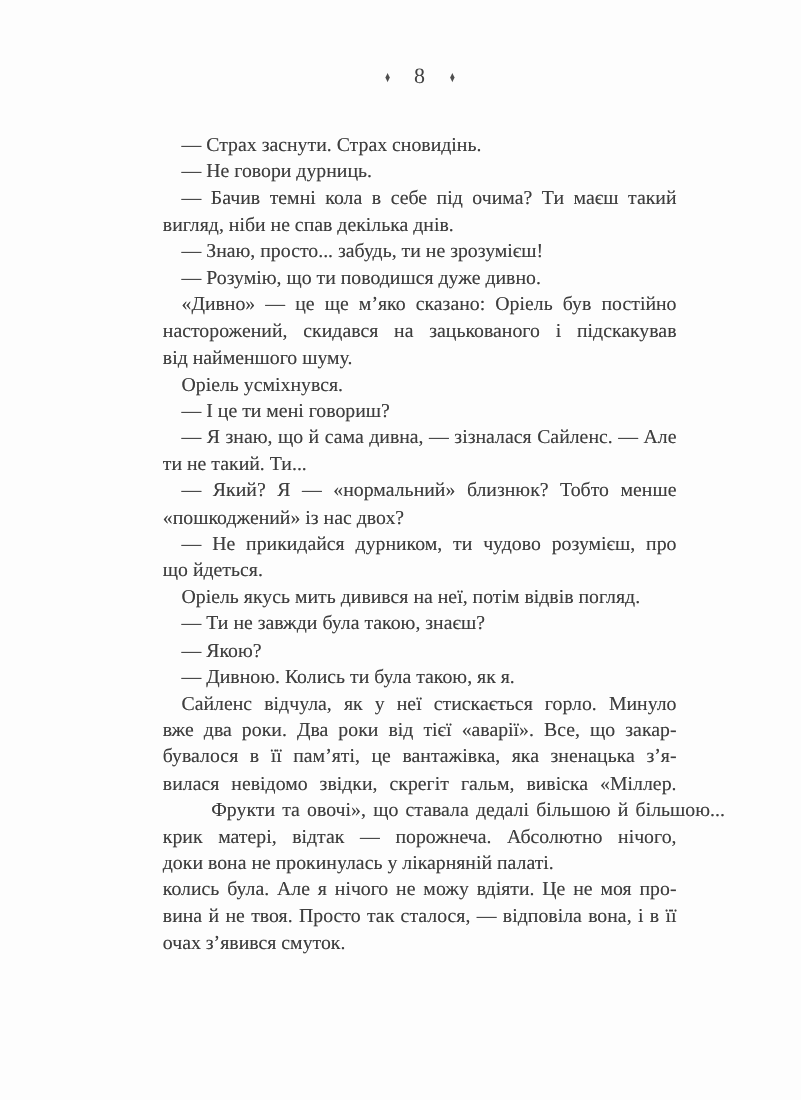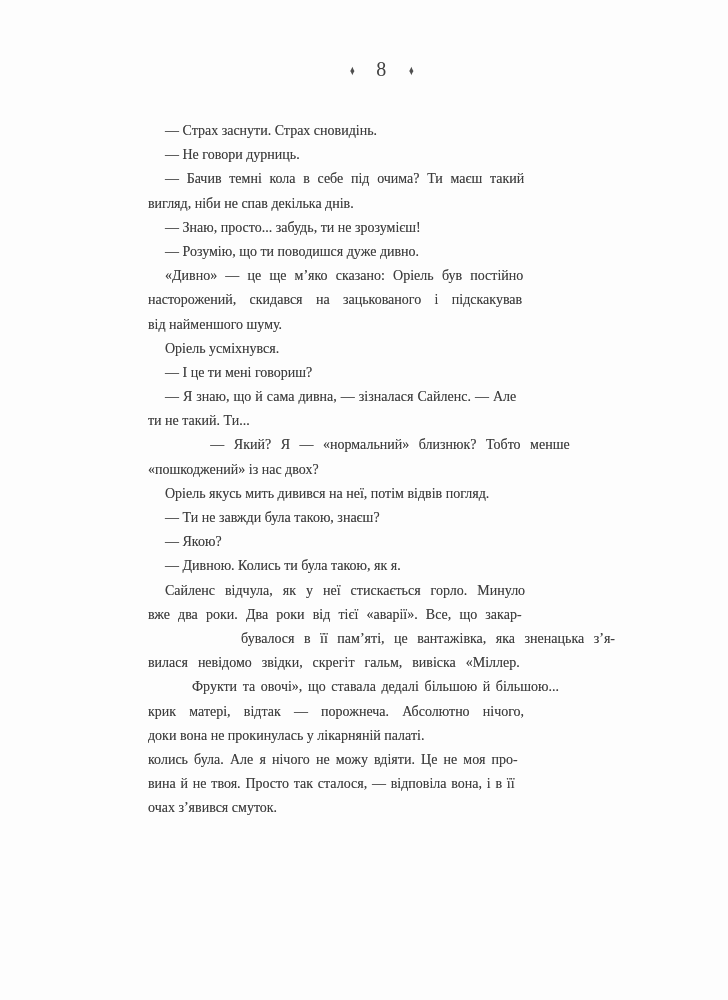--- a/index.html
+++ b/index.html
@@ -42,21 +42,21 @@
     color: #4f4f4f;
     transform: scaleX(.72) scaleY(1.05);
     vertical-align: 1px;
   }
   .text-block {
     position: absolute;
     left: 148px;
     top: 119px;
     width: 467px;
     color: #3e3e3e;
-    font-size: 14px;
+    font-size: 18px;
     text-shadow: 0 0 .5px rgba(62,62,62,.5);
   }
   .paragraph { margin: 0; }
   .pline {
     height: 24.2px;
     line-height: 24.2px;
     white-space: nowrap;
   }
   .pline.first { padding-left: 17px; }
 </style>
@@ -97,20 +97,24 @@
       </div>
       <div class="paragraph">
         <div class="pline first" style="word-spacing: 0.50142px;"><span class="ltext">— Я знаю, що й сама дивна, — зізналася Сайленс. — Але</span></div>
         <div class="pline last"><span class="ltext">ти не такий. Ти...</span></div>
       </div>
       <div class="paragraph">
         <div class="pline first" style="word-spacing: 6.01116px; text-align: center;"><span class="ltext">— Який? Я — «нормальний» близнюк? Тобто менше</span></div>
         <div class="pline last"><span class="ltext">«пошкоджений» із нас двох?</span></div>
       </div>
       <div class="paragraph">
+        <div class="pline first" style="word-spacing: 5.35045px;"><span class="ltext">— Не прикидайся дурником, ти чудово розумієш, про</span></div>
+        <div class="pline last"><span class="ltext">що йдеться.</span></div>
+      </div>
+      <div class="paragraph">
         <div class="pline first last"><span class="ltext">Оріель якусь мить дивився на неї, потім відвів погляд.</span></div>
       </div>
       <div class="paragraph">
         <div class="pline first last"><span class="ltext">— Ти не завжди була такою, знаєш?</span></div>
       </div>
       <div class="paragraph">
         <div class="pline first last"><span class="ltext">— Якою?</span></div>
       </div>
       <div class="paragraph">
         <div class="pline first last"><span class="ltext">— Дивною. Колись ти була такою, як я.</span></div>

